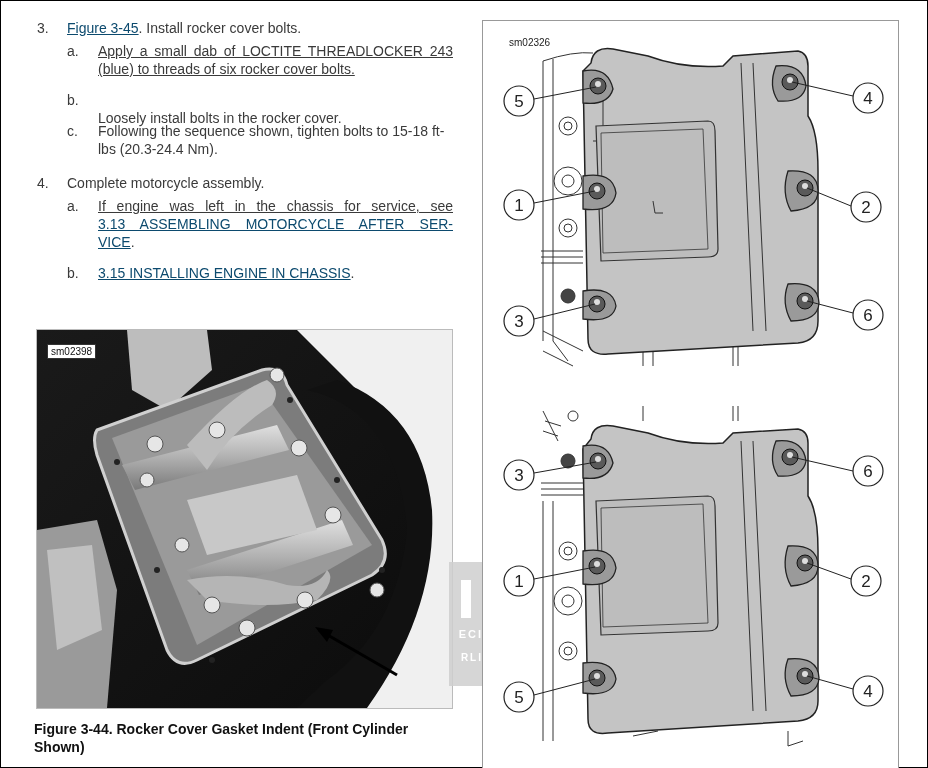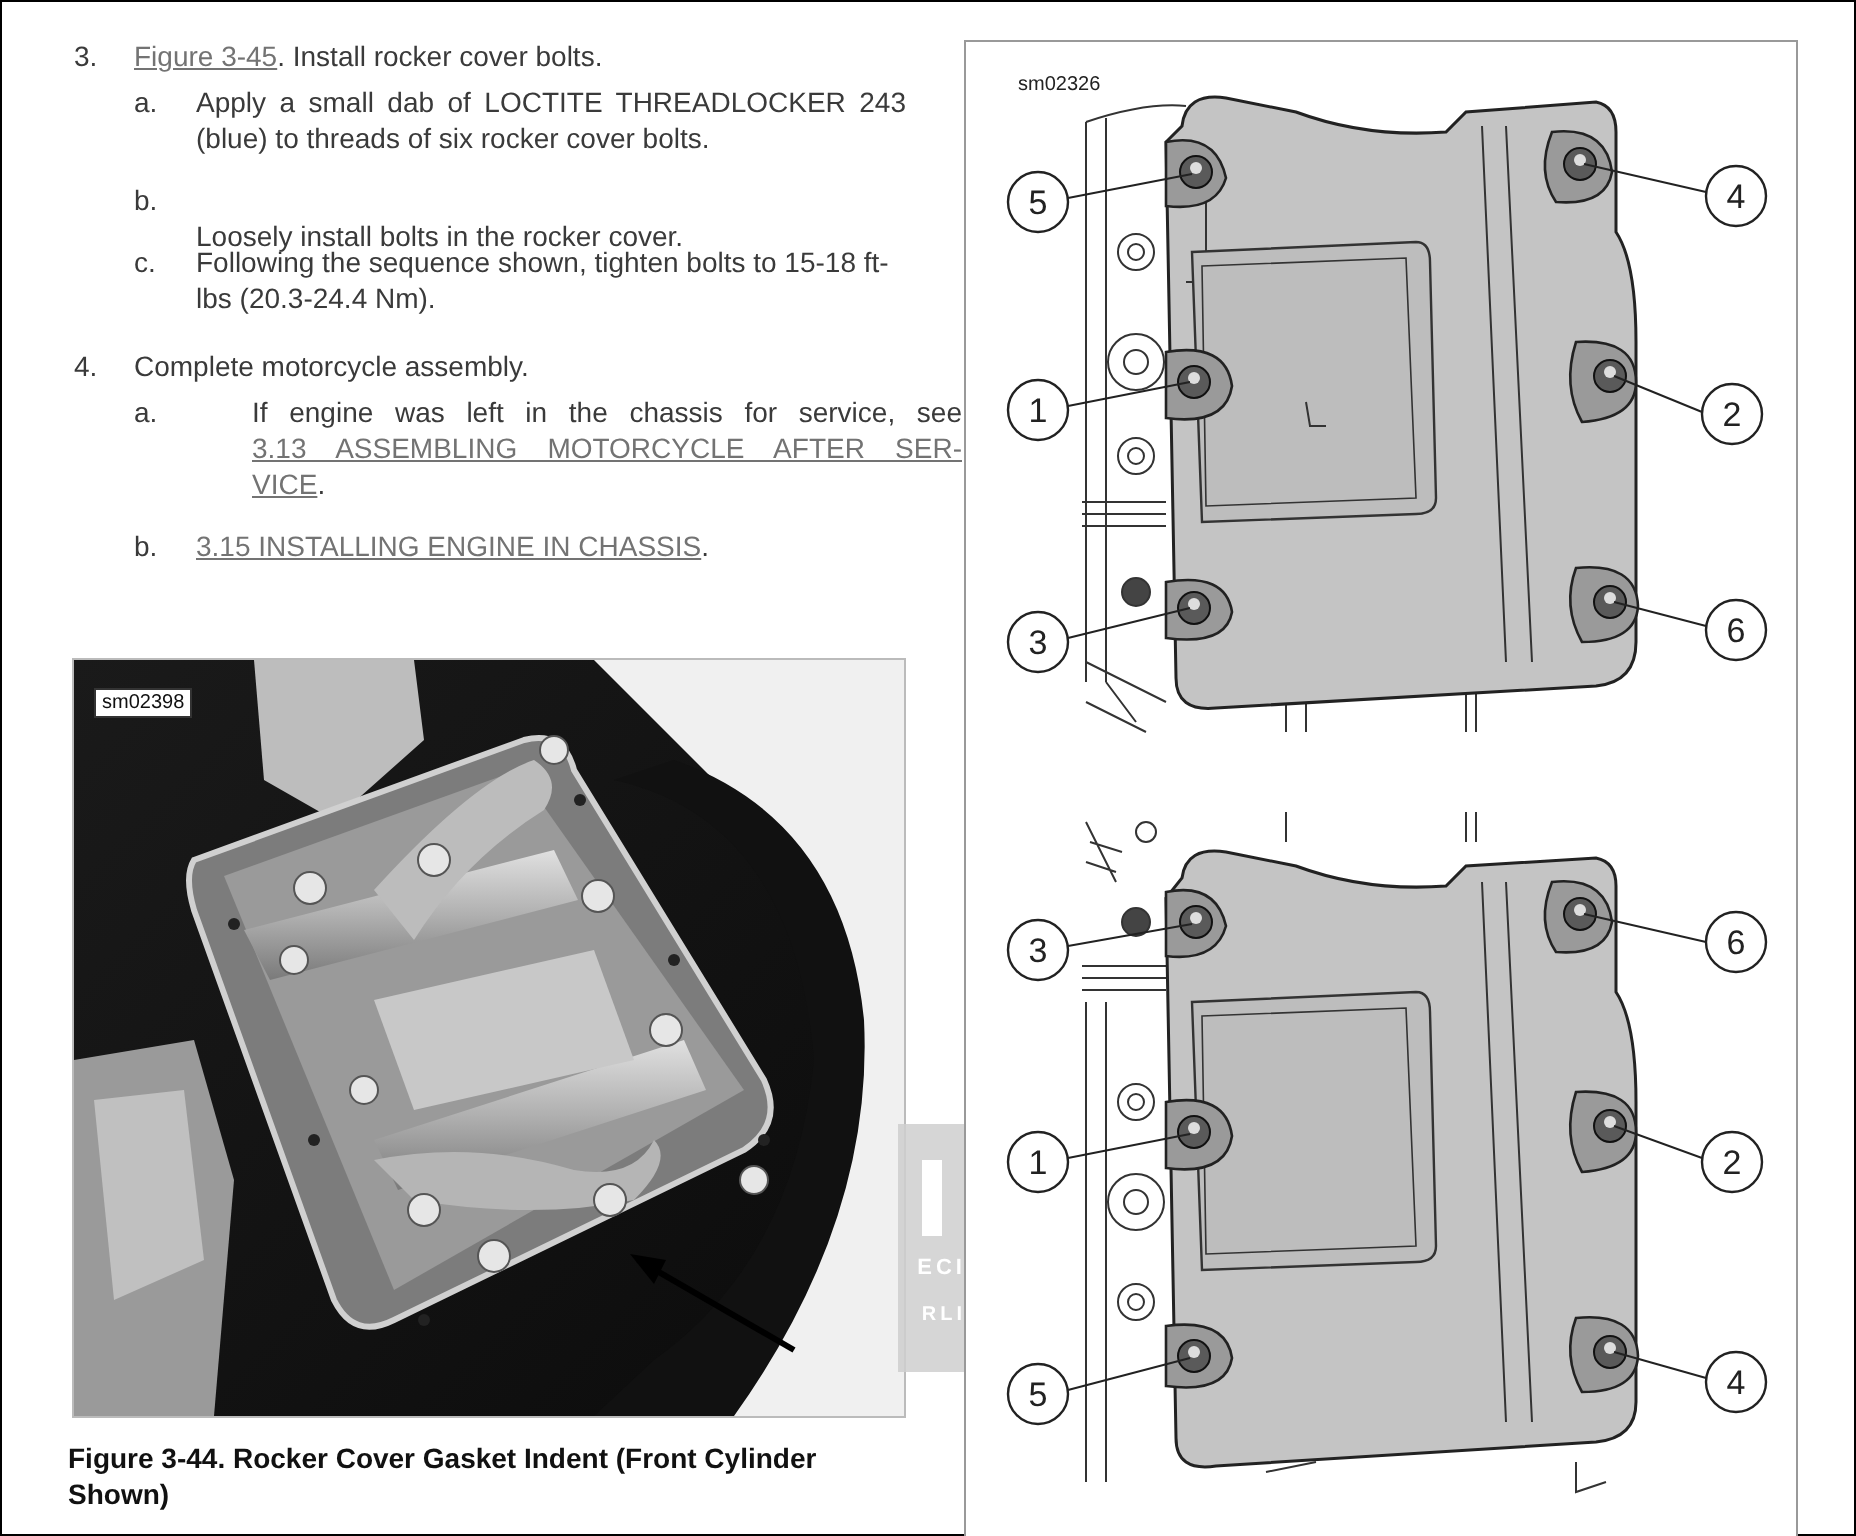--- a/index.html
+++ b/index.html
@@ -4,22 +4,22 @@
 <style>
   html, body { margin:0; padding:0; }
   body {
     width:928px; height:768px; overflow:hidden; position:relative;
     background:#ffffff;
     font-family:"Liberation Sans", sans-serif; color:#333;
   }
   .page-border { position:absolute; left:0; top:0; width:926px; height:766px; border:1px solid #000; border-bottom:2px solid #000; }
   .txt { position:absolute; font-size:14px; line-height:18px; color:#3a3a3a; }
   .num { position:absolute; font-size:14px; line-height:18px; color:#3a3a3a; }
-  a.link { color:#737373; text-decoration:underline; }
-  .just { text-align:justify; text-align-last:left; }
+  a.link { color:#0c4a6e; text-decoration:underline; }
+  .just { text-align:justify; text-align-last:left;text-decoration:underline; }
   .photo-frame {
     position:absolute; left:36px; top:329px; width:415px; height:378px;
     border:1px solid #bbb; background:#eab308; overflow:hidden;
   }
   .caption { position:absolute; left:34px; top:720px; width:424px; text-align:left; font-weight:bold; font-size:14px; line-height:18px; color:#111; }
   .tag { position:absolute; background:#fff; border:1px solid #333; font-size:10px; padding:1px 3px; color:#111; font-family:"Liberation Sans", sans-serif; }
   .diagram-frame {
     position:absolute; left:482px; top:20px; width:415px; height:760px;
     border:1px solid #999; border-bottom:none; background:#fff;
   }
@@ -44,21 +44,21 @@
 <div class="num" style="left:67px;top:91px;">b.</div>
 <div class="txt" style="left:98px;top:109px;width:355px;">Loosely install bolts in the rocker cover.</div>
 
 <div class="num" style="left:67px;top:122px;">c.</div>
 <div class="txt" style="left:98px;top:122px;width:360px;">Following the sequence shown, tighten bolts to 15-18 ft-lbs (20.3-24.4 Nm).</div>
 
 <div class="num" style="left:37px;top:174px;">4.</div>
 <div class="txt" style="left:67px;top:174px;width:390px;">Complete motorcycle assembly.</div>
 
 <div class="num" style="left:67px;top:197px;">a.</div>
-<div class="txt" style="left:98px;top:197px;width:355px;margin-left:28px;">
+<div class="txt" style="left:98px;top:197px;width:355px;">
   <div class="just" style="text-align-last:justify;">If engine was left in the chassis for service, see</div>
   <div style="text-align:justify;text-align-last:justify;"><a class="link">3.13 ASSEMBLING MOTORCYCLE AFTER SER-</a></div>
   <div><a class="link">VICE</a><span>.</span></div>
 </div>
 
 <div class="num" style="left:67px;top:264px;">b.</div>
 <div class="txt" style="left:98px;top:264px;width:355px;">
   <div><a class="link">3.15 INSTALLING ENGINE IN CHASSIS</a><span>.</span></div>
 </div>
 

